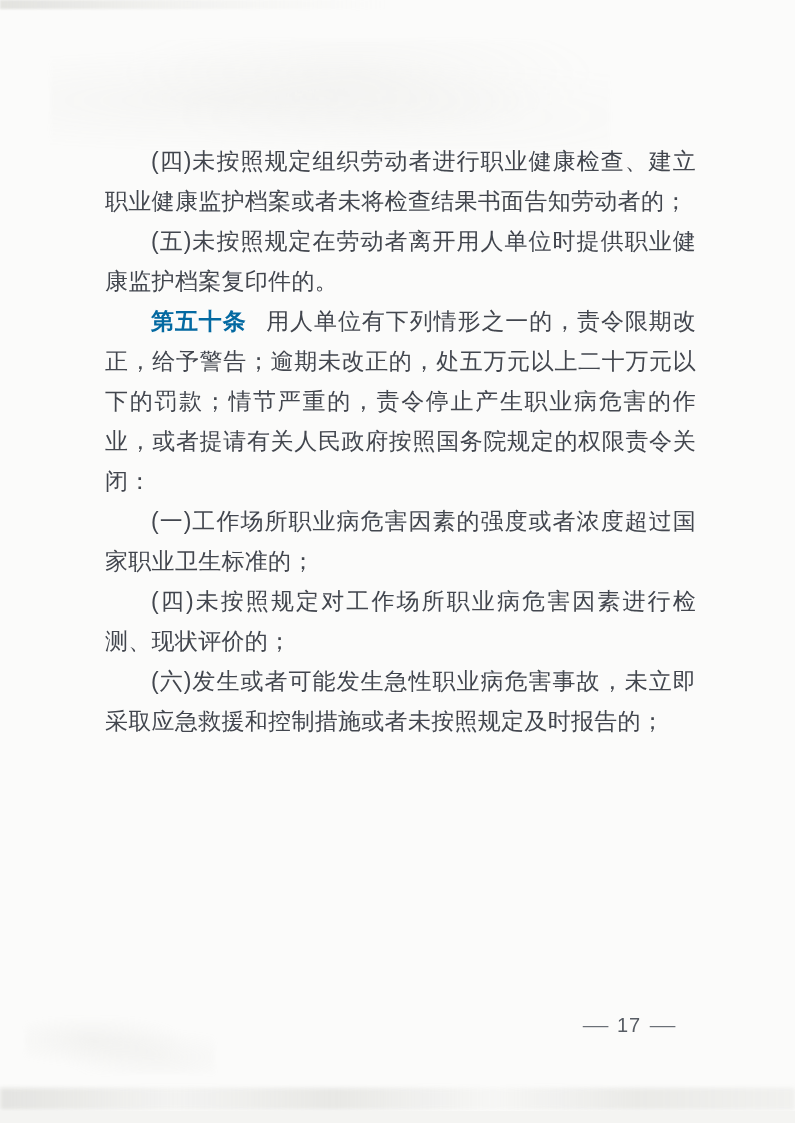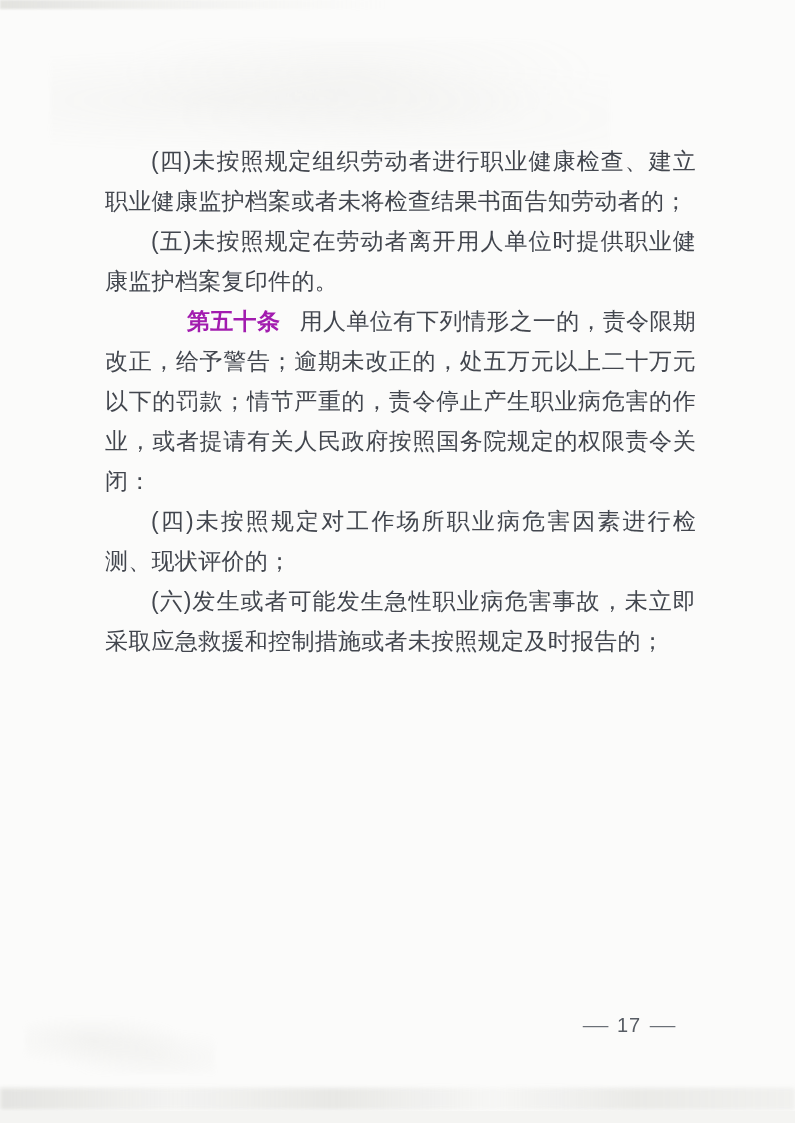--- a/index.html
+++ b/index.html
@@ -76,23 +76,22 @@
     color: #42464e;
     text-align: justify;
     letter-spacing: 0.3px;
   }
   .content p {
     margin: 0;
     text-indent: 2em;
   }
   .article-term {
     font-weight: bold;
-    color: #a21caf;
+    color: #0369a1;
     margin-right: 0.85em;
-    margin-left: 36px;
   }
   
   .footer {
     position: absolute;
     top: 1012px;
     left: 586px;
     display: flex;
     align-items: center;
     color: #575c64;
     font-size: 19px;
@@ -118,20 +117,21 @@
   <div class="noise-top-edge"></div>
   <div class="noise-upper-area"></div>
   <div class="noise-bottom-left"></div>
   <div class="noise-bottom-band"></div>
   <div class="bottom-strip"></div>
 
   <div class="content">
     <p>(四)未按照规定组织劳动者进行职业健康检查、建立职业健康监护档案或者未将检查结果书面告知劳动者的；</p>
     <p>(五)未按照规定在劳动者离开用人单位时提供职业健康监护档案复印件的。</p>
     <p><span class="article-term">第五十条</span><span>用人单位有下列情形之一的，责令限期改正，给予警告；逾期未改正的，处五万元以上二十万元以下的罚款；情节严重的，责令停止产生职业病危害的作业，或者提请有关人民政府按照国务院规定的权限责令关闭：</span></p>
+    <p>(一)工作场所职业病危害因素的强度或者浓度超过国家职业卫生标准的；</p>
     <p>(四)未按照规定对工作场所职业病危害因素进行检测、现状评价的；</p>
     <p>(六)发生或者可能发生急性职业病危害事故，未立即采取应急救援和控制措施或者未按照规定及时报告的；</p>
   </div>
 
   <div class="footer">
     <span class="dash">—</span>
     <span class="num">17</span>
     <span class="dash">—</span>
   </div>
 

